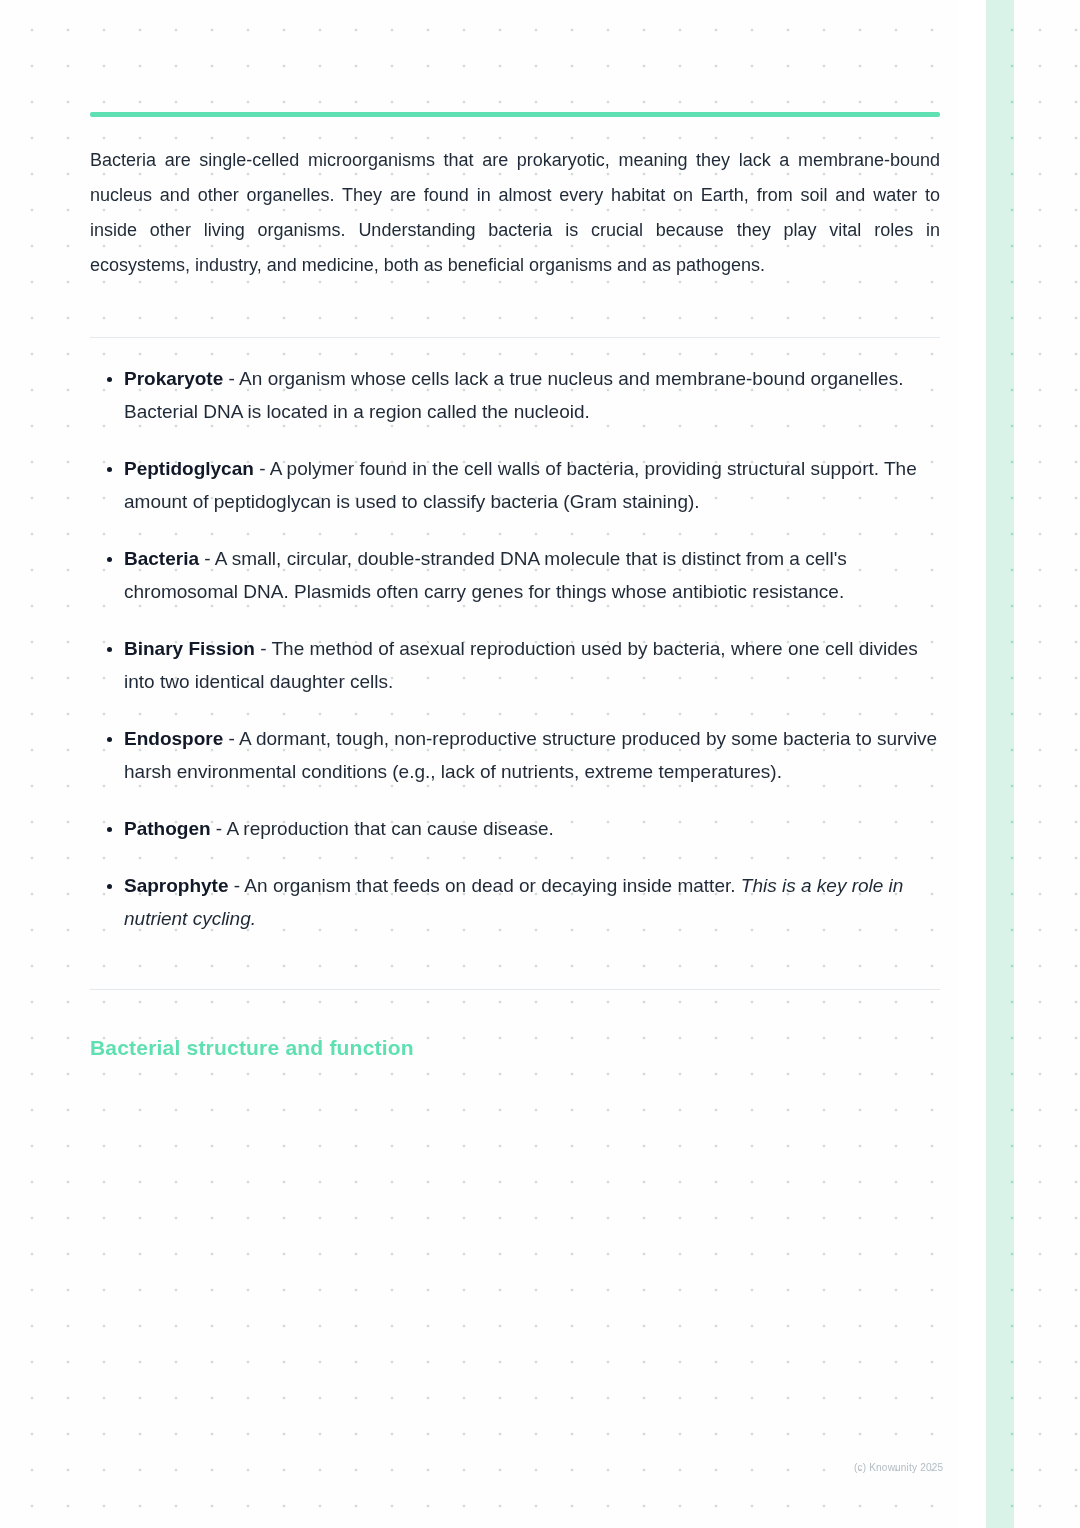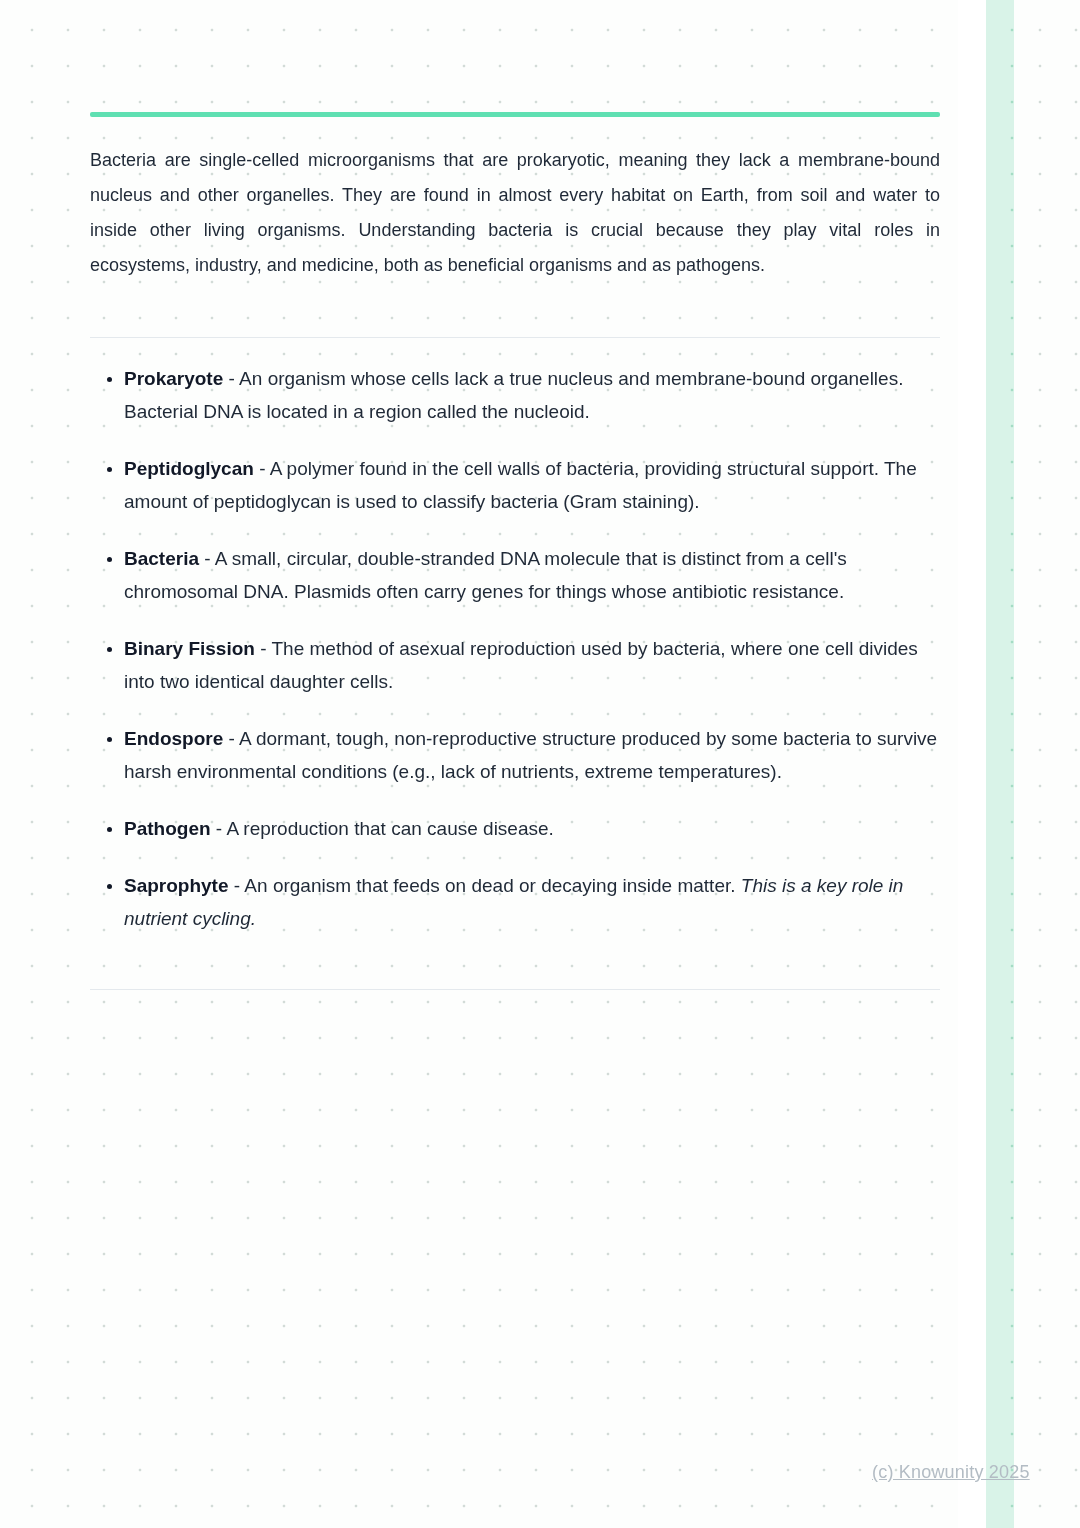--- a/index.html
+++ b/index.html
@@ -78,24 +78,23 @@
     list-style:disc outside;
   }
   ul.def-list li{
     margin-top:24px;
     font-size:19px;line-height:33px;color:var(--text);
   }
   ul.def-list li::marker{color:#111827;font-size:17px;}
   .term{font-weight:700;color:var(--term);}
   .note{font-style:italic;}
   .watermark{
-    position:absolute;left:872px;top:1462px;z-index:3;
-    font-size:18px;color:var(--muted);white-space:nowrap;
+    position:absolute;left:854px;top:1462px;z-index:3;
+    font-size:10px;color:var(--muted);white-space:nowrap;
     letter-spacing:0.2px;
-    text-decoration:underline;
   }
 </style>
 </head>
 <body>
 
 <div class="dot-grid"></div>
 <div class="gutter"></div>
 <div class="accent-band"></div>
 
 <div class="content">
@@ -135,16 +134,17 @@
     <li>
       <span class="term">Saprophyte</span>
       <span>- An organism that feeds on dead or decaying inside matter.</span>
       <span class="note">This is a key role in nutrient cycling.</span>
     </li>
   </ul>
 
   <div class="divider"></div>
 
 
+  <h3 class="sub-heading">Bacterial structure and function</h3>
 
 </div>
 
 <div class="watermark">(c) Knowunity 2025</div>
 
 </body></html>

